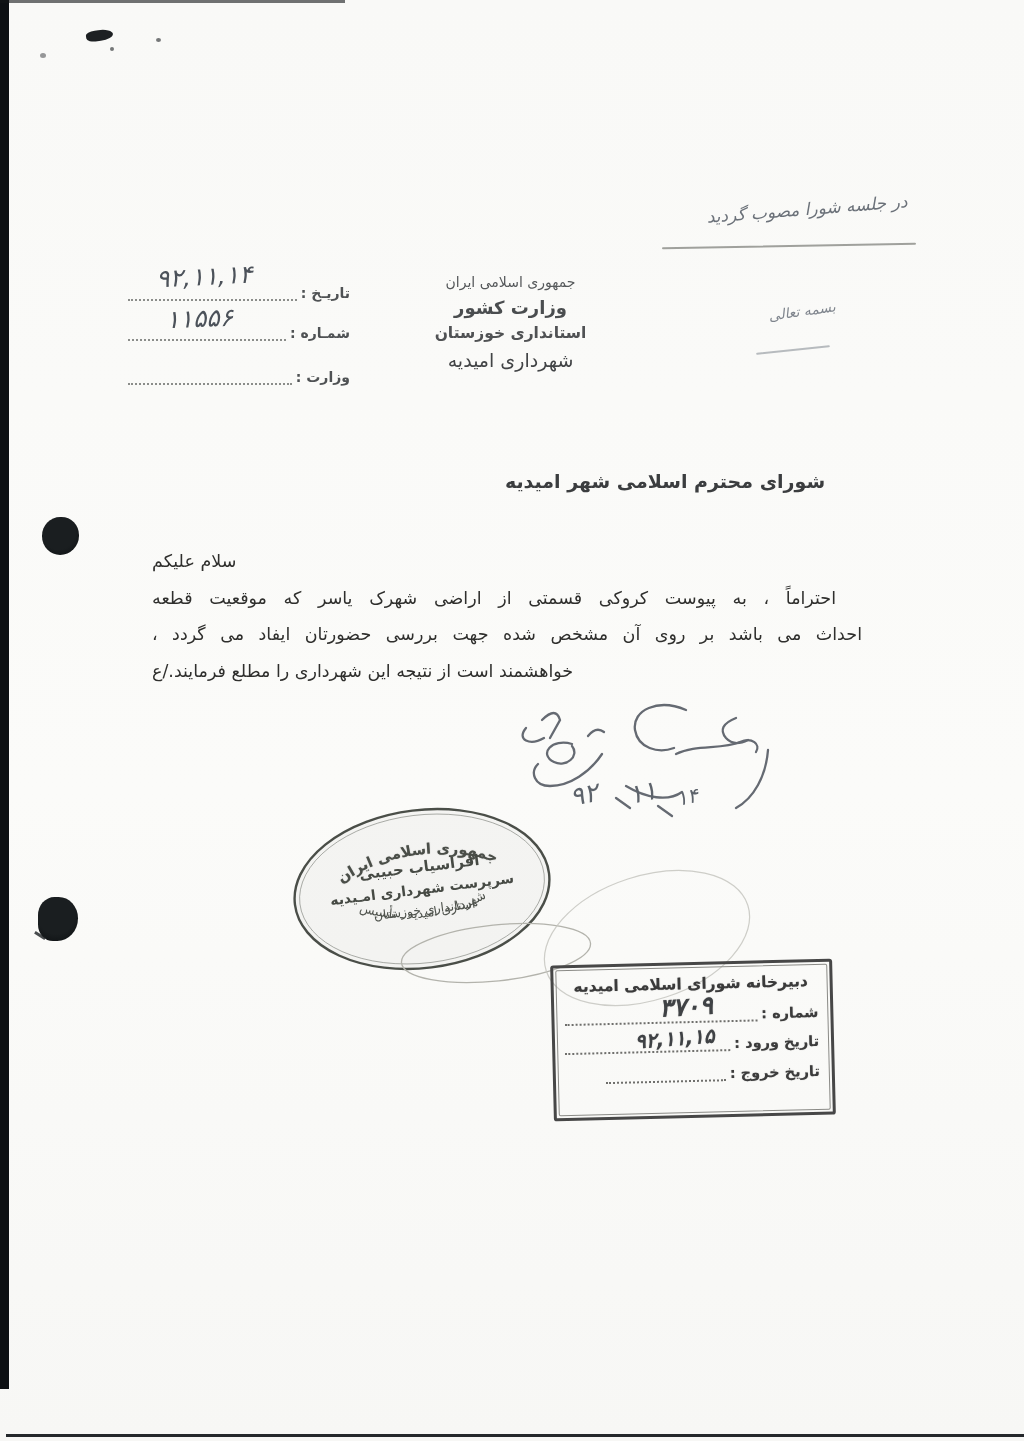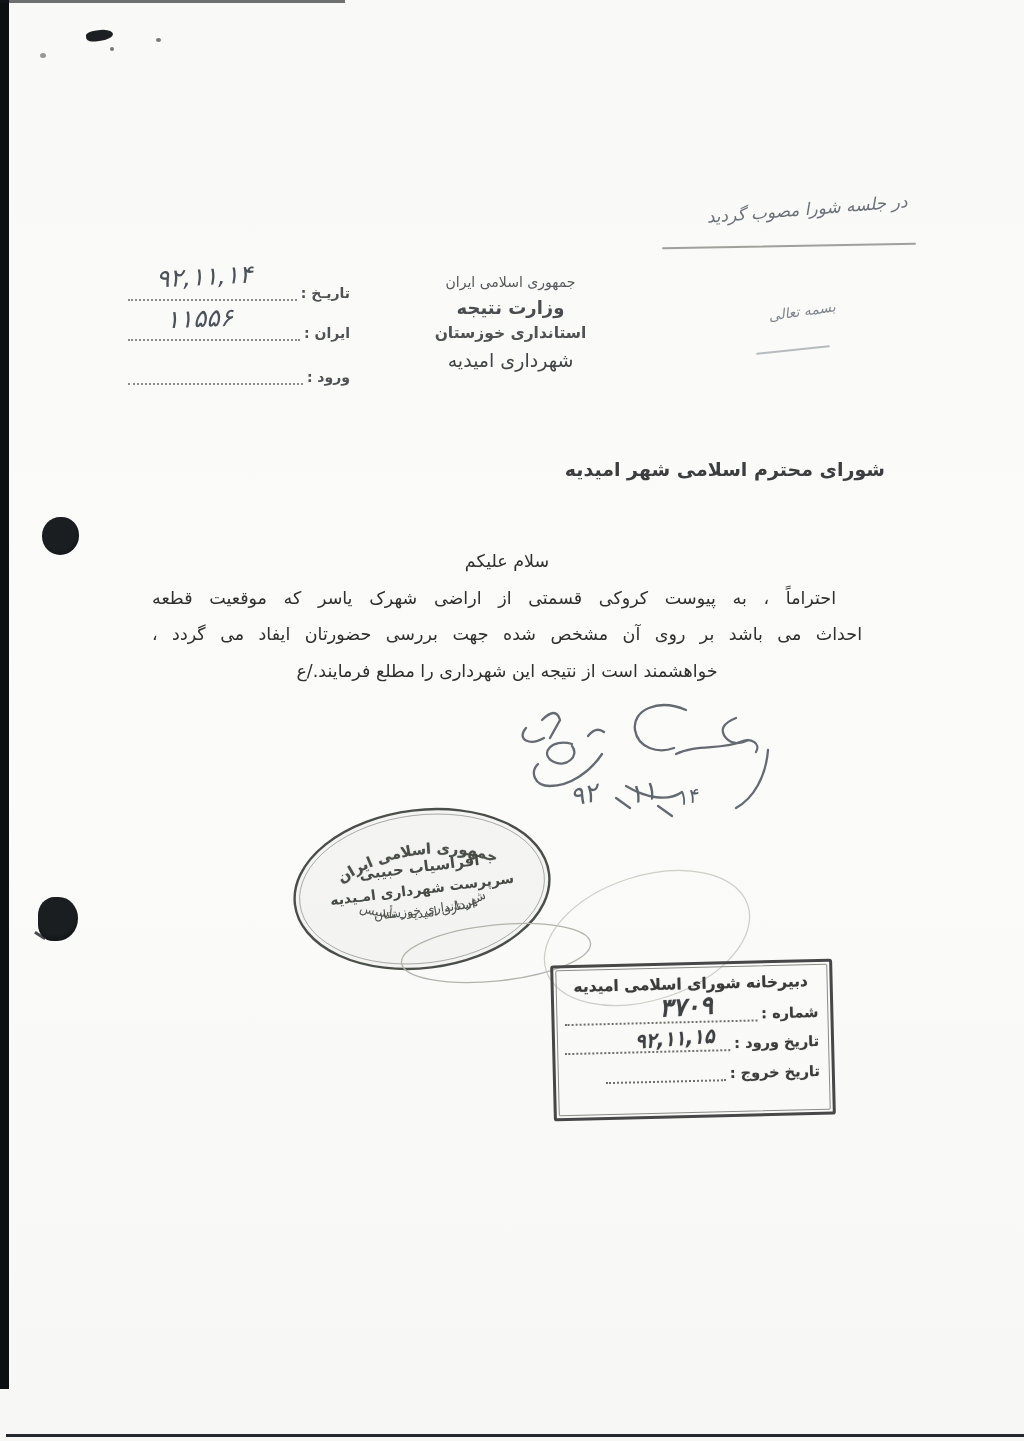--- a/index.html
+++ b/index.html
@@ -31,28 +31,28 @@
   
   .top-note{position:absolute;left:648px;top:199px;width:318px;text-align:center;
     transform:rotate(-4.5deg);color:#6b7179;font-size:17px;font-style:italic;letter-spacing:2px;}
   .top-note-line{position:absolute;left:662px;top:245px;width:254px;height:2px;
     background:#8f918c;transform:rotate(-1deg);border-radius:2px;opacity:.85;}
   .bismillah{position:absolute;left:744px;top:303px;width:116px;text-align:center;
     transform:rotate(-8deg);color:#7f858d;font-size:14px;font-style:italic;}
   .bismillah-line{position:absolute;left:756px;top:349px;width:74px;height:2px;
     background:#9aa0a5;transform:rotate(-6deg);border-radius:2px;opacity:.7;}
   
-  .subject{position:absolute;left:445px;top:458px;width:440px;direction:rtl;text-align:right;
+  .subject{position:absolute;left:445px;top:470px;width:440px;direction:rtl;text-align:center;
     font-size:19px;font-weight:bold;color:#3b3d3f;}
   .body-text{position:absolute;left:152px;top:543px;width:710px;direction:rtl;
     color:#2f2f2d;font-size:17.5px;line-height:36.6px;}
   .body-line{width:100%;}
   .just{text-align:justify;text-align-last:justify;}
   .first-line{padding-right:26px;box-sizing:border-box;}
-  .right-line{text-align:center;}
+  .right-line{text-align:left;}
   
   .svg-abs{position:absolute;}
   .receipt{position:absolute;left:552px;top:962px;width:282px;height:156px;
     transform:rotate(-1.4deg);border:3px solid #474747;border-radius:3px;
     color:#3c3c3c;direction:rtl;box-sizing:border-box;background:rgba(255,255,255,0.02);}
   .receipt-inner{position:absolute;inset:2px;border:1px solid #8a8a86;border-radius:2px;}
   .receipt-content{position:absolute;inset:0;padding:10px 12px 6px 10px;text-shadow:0 0 1px rgba(55,55,55,.45);}
   .receipt-title{font-size:15.5px;font-weight:bold;text-align:center;letter-spacing:.5px;color:#3a3a3a;}
   .receipt-row{display:flex;align-items:flex-end;margin-top:13px;font-size:14.5px;font-weight:bold;position:relative;}
   .receipt-row .leader{border-bottom:2px dotted #6f6f6c;}
@@ -76,38 +76,38 @@
   <div class="speck" style="left:34px;top:934px;width:12px;height:3px;transform:rotate(32deg);opacity:.8;"></div>
 
   <div class="top-note hand">در جلسه شورا مصوب گردید</div>
   <div class="top-note-line"></div>
 
   <div class="bismillah">بسمه تعالی</div>
   <div class="bismillah-line"></div>
 
   <div class="letterhead">
     <div class="lh1">جمهوری اسلامی ایران</div>
-    <div class="lh2">وزارت نتیجه</div>
+    <div class="lh2">وزارت کشور</div>
     <div class="lh3">استانداری خوزستان</div>
     <div class="lh4">شهرداری امیدیه</div>
   </div>
 
   <div class="meta">
     <div class="meta-row" style="top:4px;">
       <span class="meta-label">تاریـخ :</span>
       <span class="leader"></span>
     </div>
     <div class="meta-hand hand" style="left:28px;top:-19px;transform:rotate(-3deg);">۹۲,۱۱,۱۴</div>
     <div class="meta-row" style="top:44px;">
-      <span class="meta-label">ایران :</span>
+      <span class="meta-label">شمـاره :</span>
       <span class="leader"></span>
     </div>
     <div class="meta-hand hand" style="left:38px;top:23px;transform:rotate(-2deg);letter-spacing:4px;">۱۱۵۵۶</div>
     <div class="meta-row" style="top:88px;">
-      <span class="meta-label">ورود :</span>
+      <span class="meta-label">وزارت :</span>
       <span class="leader"></span>
     </div>
   </div>
 
   <div class="subject">شورای محترم اسلامی شهر امیدیه</div>
 
   <div class="body-text">
     <div class="body-line right-line">سلام علیکم</div>
     <div class="body-line just first-line">احتراماً ، به پیوست کروکی قسمتی از اراضی شهرک یاسر که موقعیت قطعه</div>
     <div class="body-line just">احداث می باشد بر روی آن مشخص شده جهت بررسی حضورتان ایفاد می گردد ،</div>

